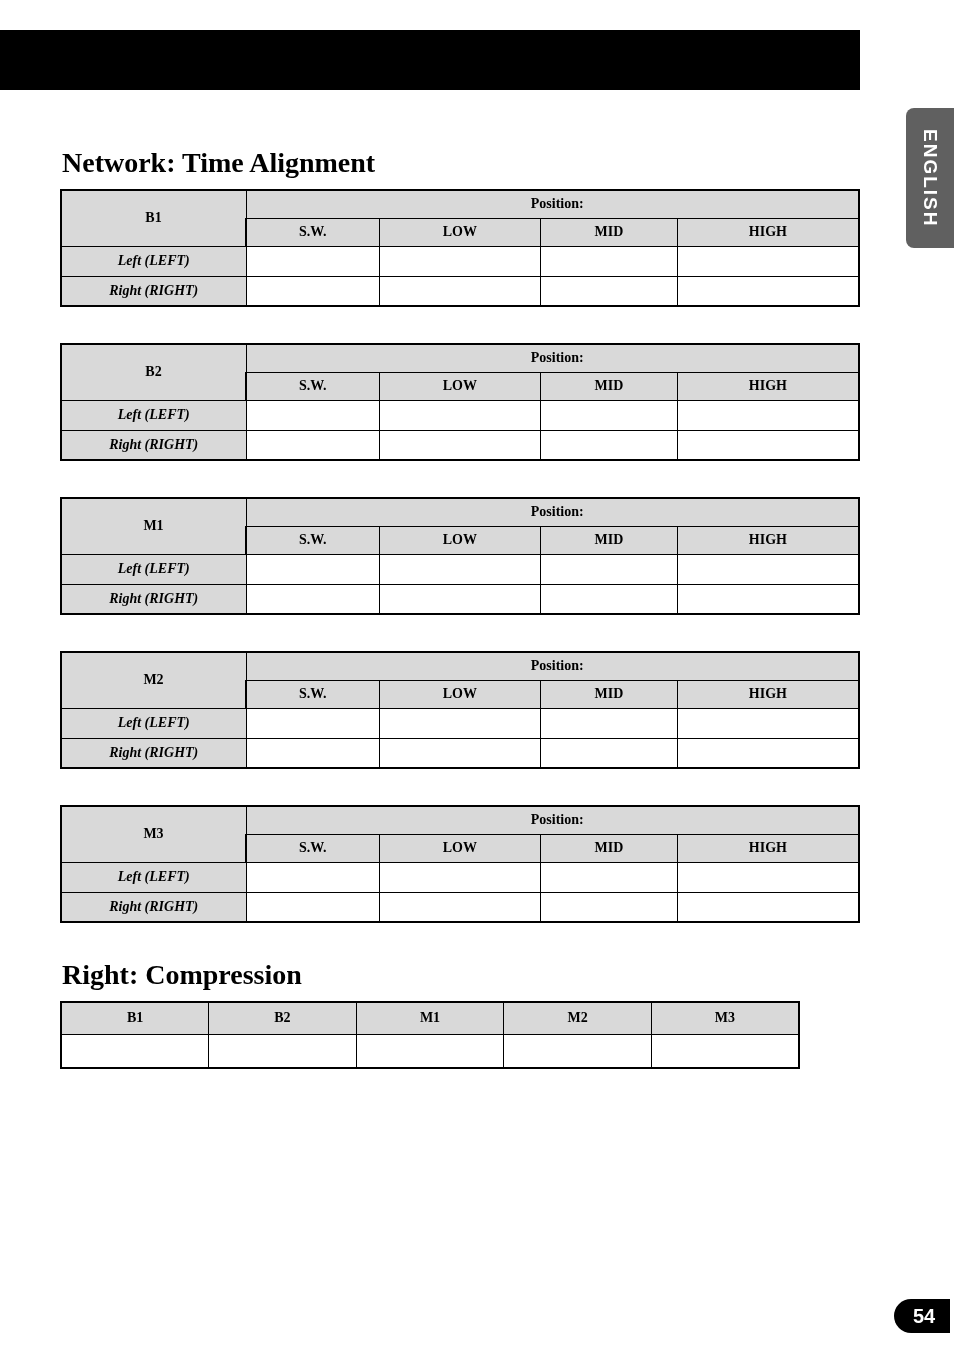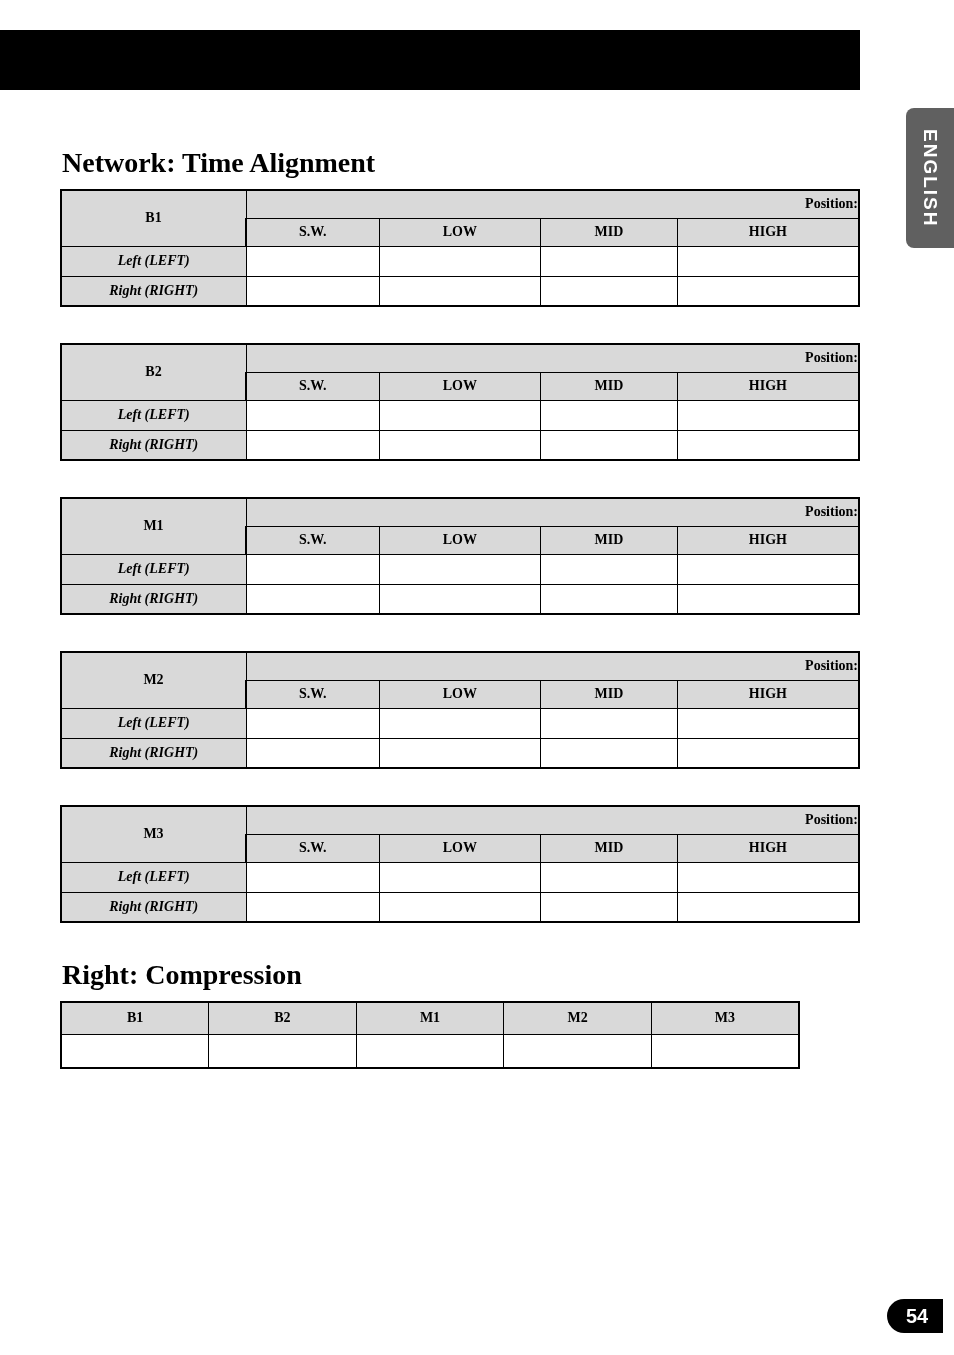--- a/index.html
+++ b/index.html
@@ -71,21 +71,21 @@
   table.align-table .hdr-row th {
     background: #d9d9d9;
     height: 28px;
   }
   table.align-table .id-cell {
     background: #d9d9d9;
     width: 185px;
   }
   table.align-table .pos-label {
     background: #d9d9d9;
-    text-align: right;
+    text-align: center;
     padding-left: 10px;
     height: 28px;
   }
   table.align-table .col-cell {
     background: #d9d9d9;
     height: 28px;
   }
   table.align-table .row-label {
     background: #d9d9d9;
     height: 30px;
@@ -122,21 +122,21 @@
     background: #fff;
     height: 34px;
   }
   table.comp-table tr:first-child th { border-top: 2px solid #000; }
   table.comp-table tr:last-child td { border-bottom: 2px solid #000; }
   table.comp-table th:first-child, table.comp-table td:first-child { border-left: 2px solid #000; }
   table.comp-table th:last-child, table.comp-table td:last-child { border-right: 2px solid #000; }
 
   .page-num-badge {
     position: absolute;
-    right: 11px;
+    right: 4px;
     bottom: 22px;
     width: 56px;
     height: 34px;
     background: #000;
     border-top-left-radius: 17px;
     border-bottom-left-radius: 17px;
     color: #fff;
     font-family: Arial, sans-serif;
     font-weight: bold;
     font-size: 20px;

